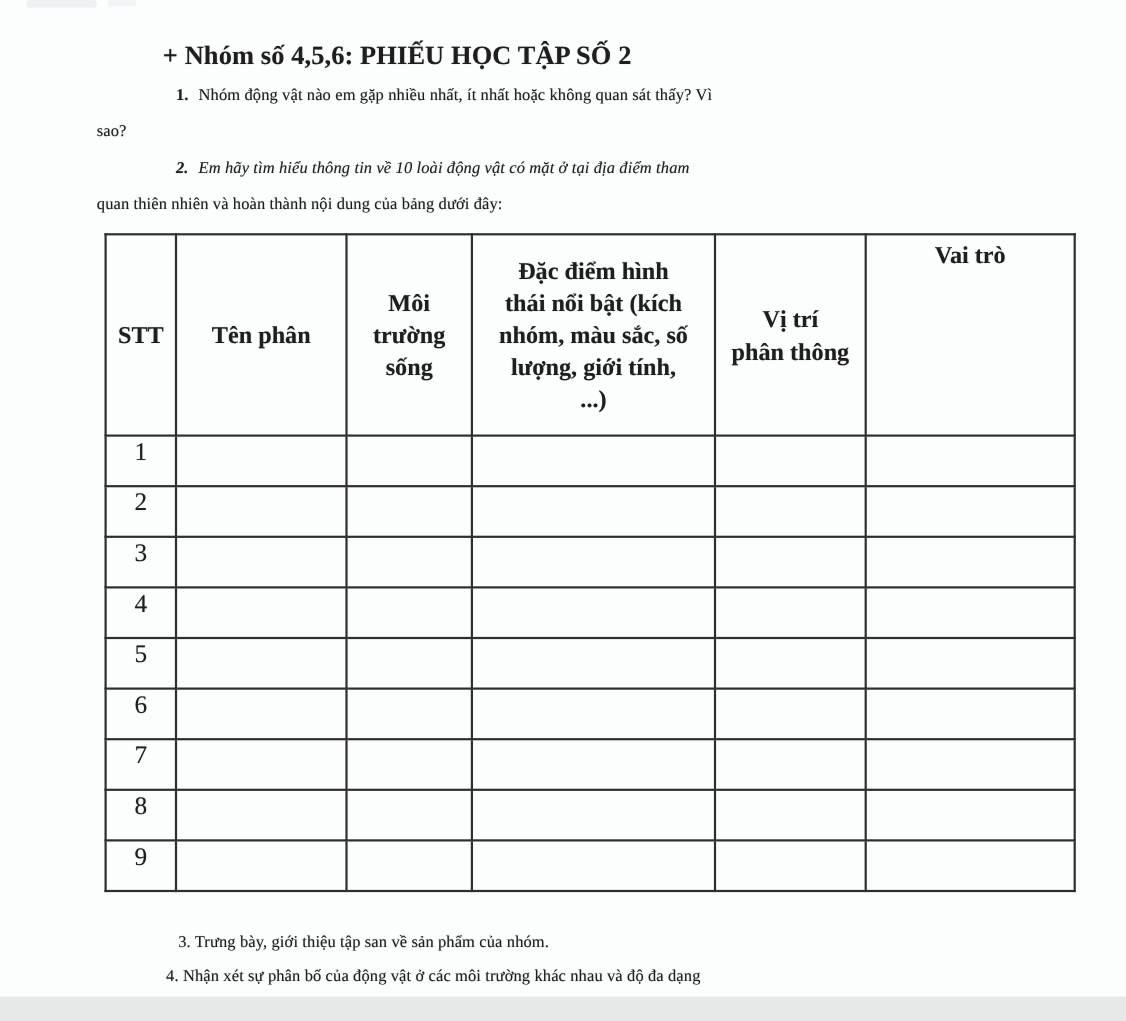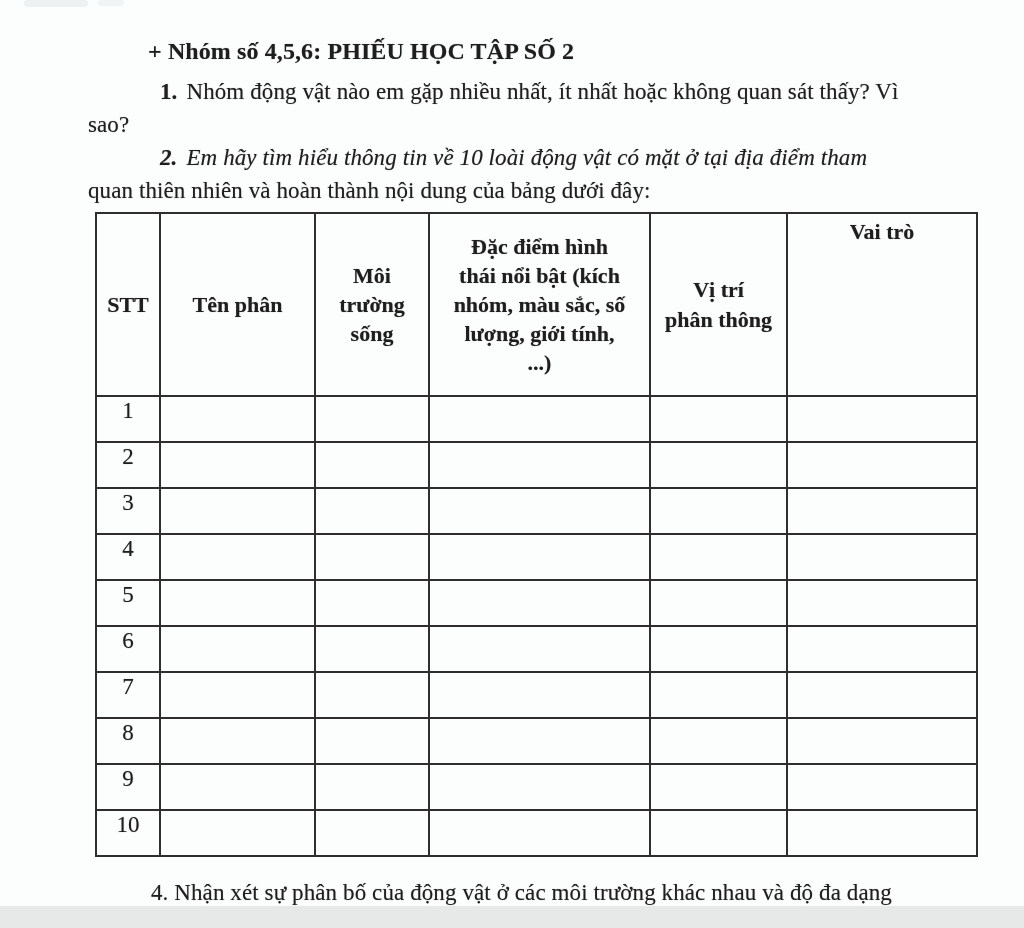--- a/index.html
+++ b/index.html
@@ -13,21 +13,21 @@
     position:relative;
     width:1024px;height:928px;
     background:var(--paper);
     font-family:"Liberation Serif", serif;
     color:var(--ink);
     overflow:hidden;
   }
   .line{
     position:absolute;
     white-space:nowrap;
-    font-size:23px;
+    font-size:15px;
     letter-spacing:0.1px;
     text-shadow:0 0 1px rgba(40,40,40,0.45);
   }
   .title{font-weight:bold;font-size:24px;}
   .num{font-weight:bold;margin-right:9px;}
   .worksheet-table{
     position:absolute;left:95px;top:212px;
     border-collapse:collapse;table-layout:fixed;
     width:881px;
   }
@@ -179,28 +179,21 @@
           <td></td>
       </tr>
       <tr>
         <td class="stt-cell">9</td>
         <td></td>
           <td></td>
           <td></td>
           <td></td>
           <td></td>
       </tr>
-      <tr>
-        <td class="stt-cell">10</td>
-        <td></td>
-          <td></td>
-          <td></td>
-          <td></td>
-          <td></td>
-      </tr>
     </tbody>
   </table>
 
+  <div class="line" style="left:162px;top:849px;">3. Trưng bày, giới thiệu tập san về sản phẩm của nhóm.</div>
   <div class="line" style="left:151px;top:880px;">4. Nhận xét sự phân bố của động vật ở các môi trường khác nhau và độ đa dạng</div>
 
   <div class="bottom-strip"></div>
 
 </div>
 
 </body></html>

